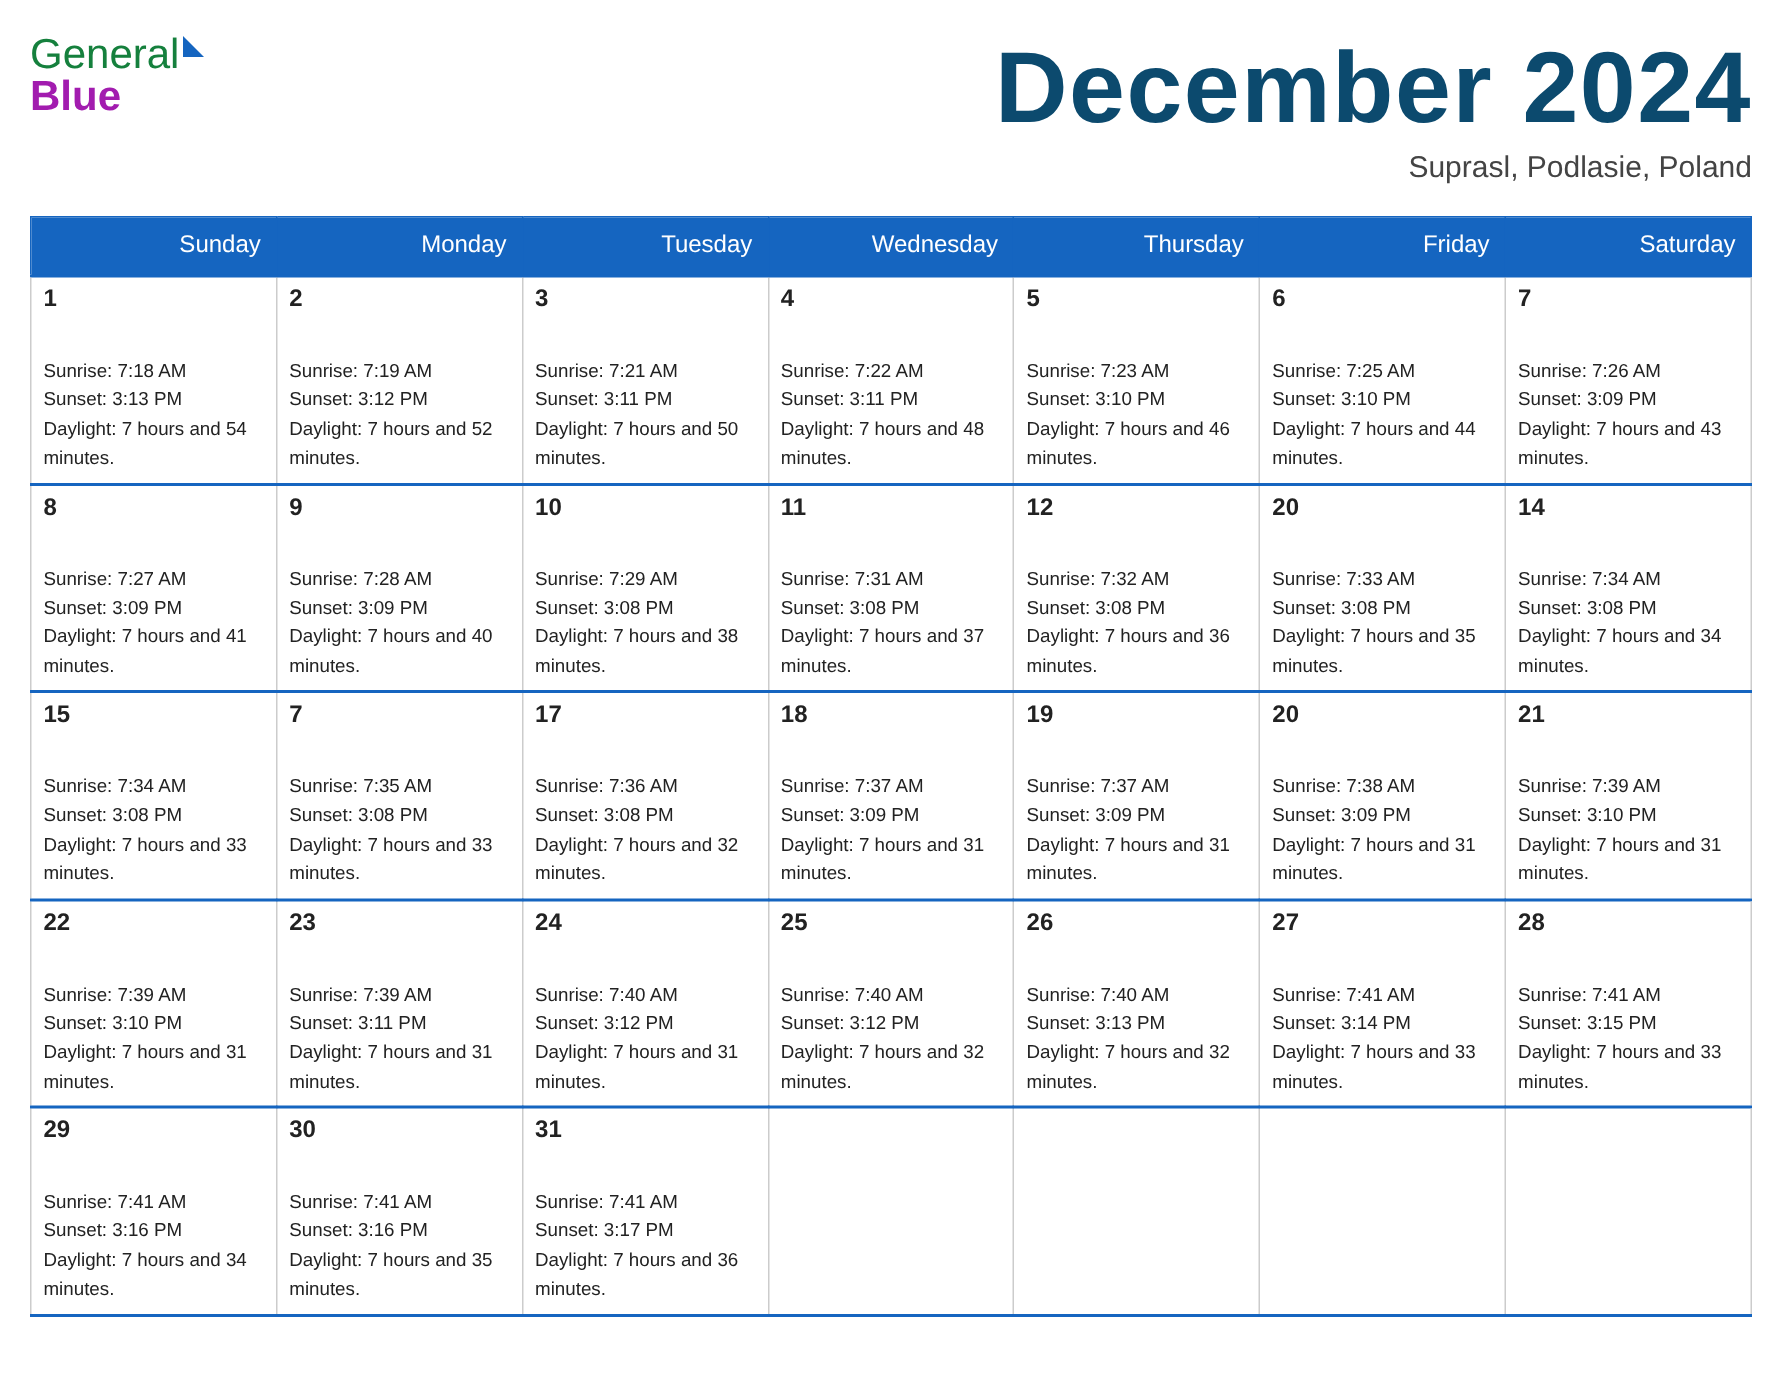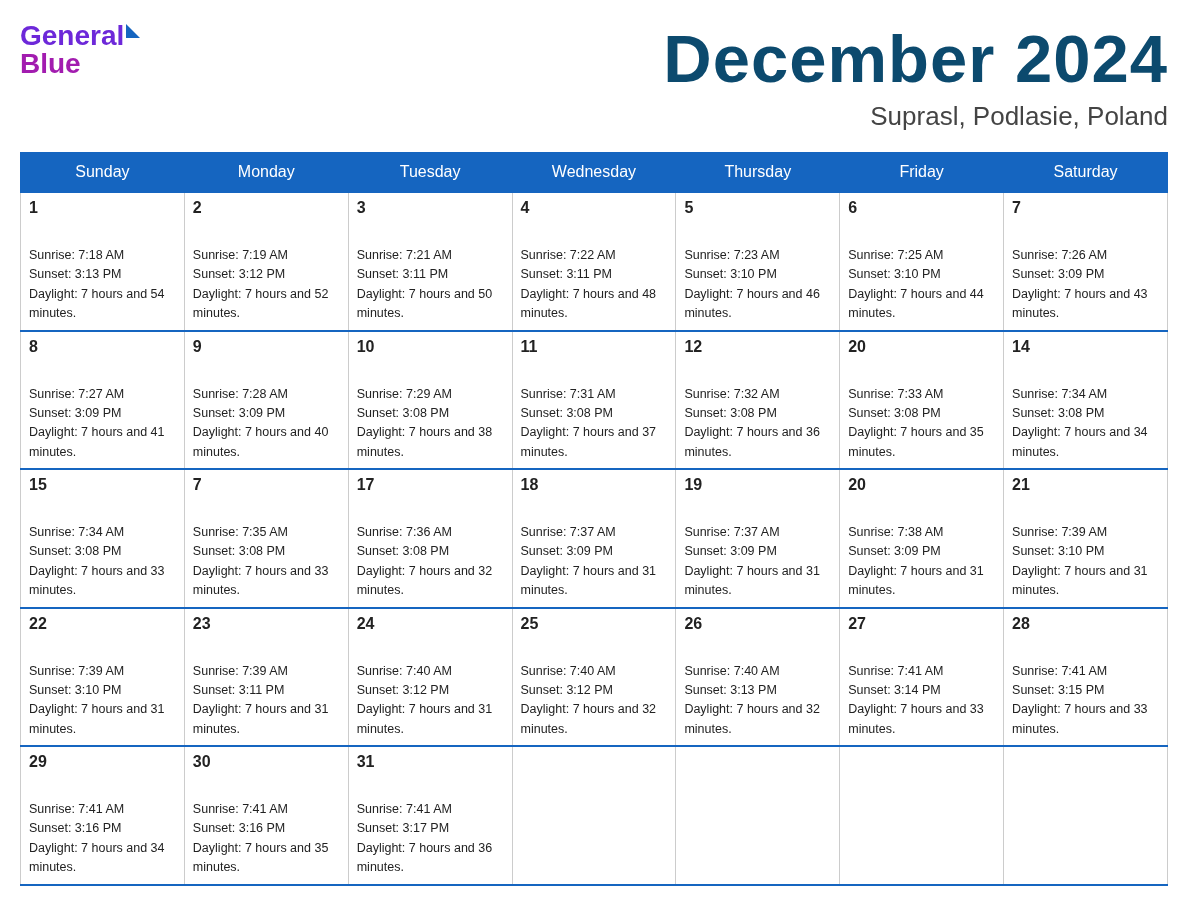--- a/index.html
+++ b/index.html
@@ -11,22 +11,22 @@
       padding: 20px;
     }
     .header {
       display: flex;
       justify-content: space-between;
       align-items: flex-start;
       margin-bottom: 20px;
     }
     .logo-text-general {
       font-size: 28px;
-      font-weight: bold;
-      color: #6d28d9;
+      font-weight: normal;
+      color: #15803d;
     }
     .logo-arrow {
       width: 0;
       height: 0;
       border-left: 14px solid #1565c0;
       border-top: 14px solid transparent;
       border-bottom: 0px solid transparent;
       display: inline-block;
       margin-left: 2px;
       margin-top: -10px;
@@ -50,35 +50,35 @@
     .title-block {
       text-align: right;
     }
     .month-title {
       font-size: 67px;
       font-weight: bold;
       color: #0c4a6e;
       letter-spacing: 1px;
     }
     .subtitle {
-      font-size: 26px;
+      font-size: 20px;
       color: #444;
       margin-top: 4px;
     }
     .calendar {
       width: 100%;
       border-collapse: collapse;
     }
     .calendar th {
       background-color: #1565c0;
       color: #fff;
       font-size: 16px;
       font-weight: normal;
       padding: 10px 10px;
-      text-align: center;
+      text-align: right;
       border: 1px solid #1565c0;
     }
     .calendar td {
       vertical-align: top;
       border: 1px solid #ccc;
       padding: 6px 8px;
       width: 14.28%;
       min-height: 110px;
       font-size: 13px;
       color: #222;

